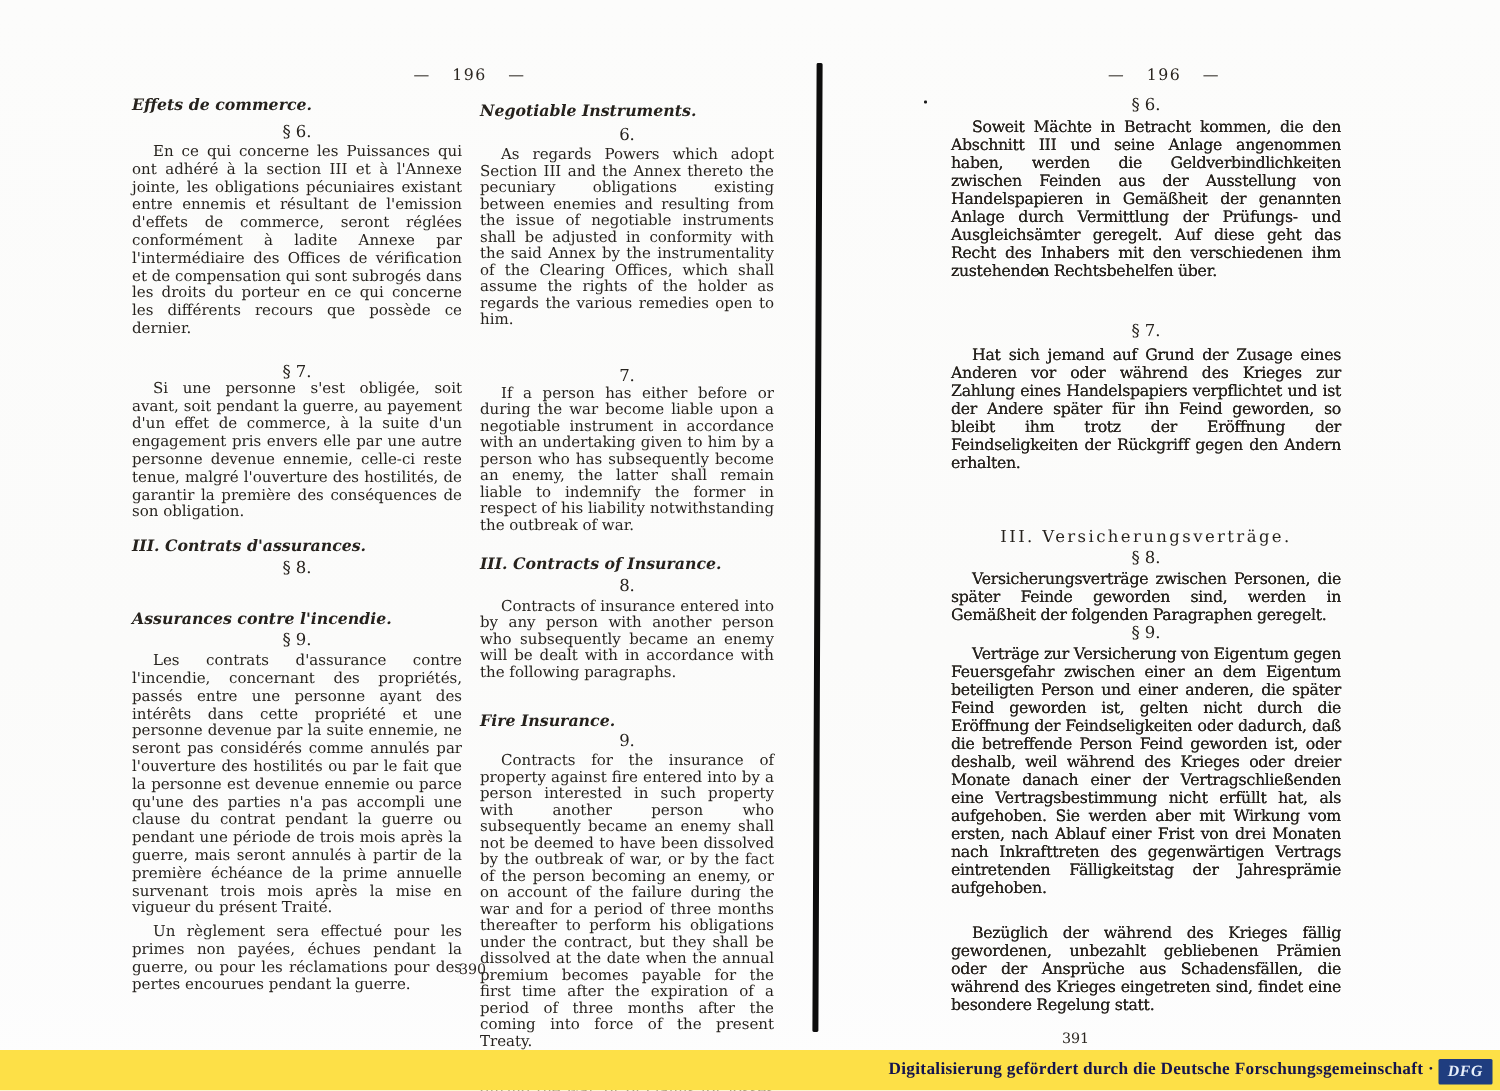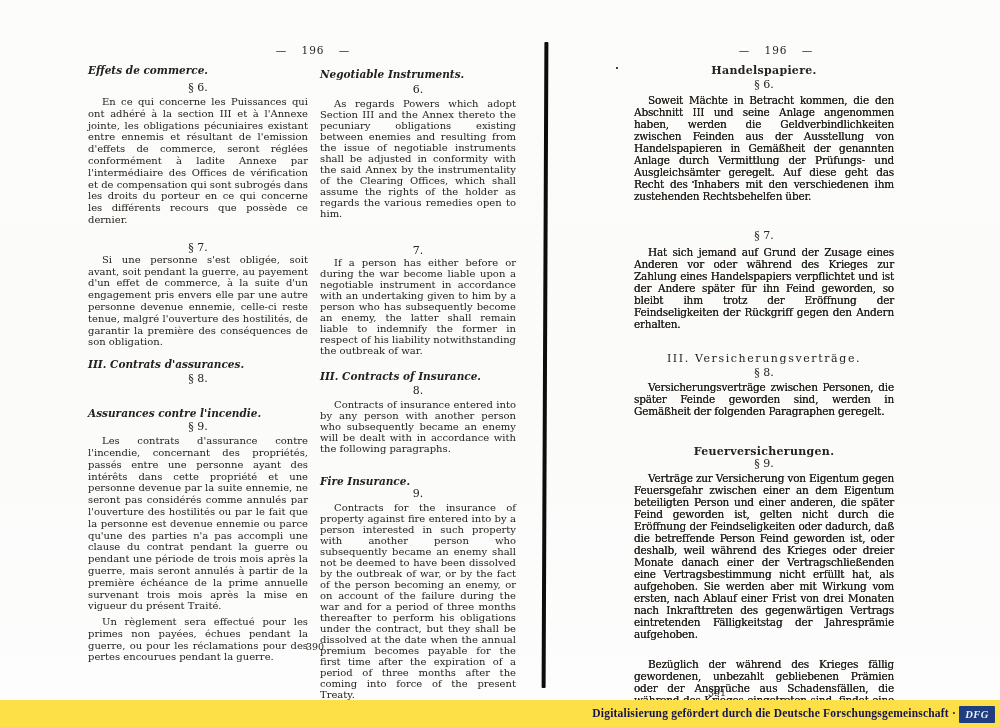--- a/index.html
+++ b/index.html
@@ -100,29 +100,27 @@
     <p class="ital-head" style="margin-top:14px;">III. Contracts of Insurance.</p>
     <p class="par-label" style="margin-top:2px;">8.</p>
     <p class="bpar" style="margin-top:2px;">Contracts of insurance entered into by any person with another person who subsequently became an enemy will be dealt with in accordance with the following paragraphs.</p>
     <p class="ital-head" style="margin-top:21px;">Fire Insurance.</p>
     <p class="par-label">9.</p>
     <p class="bpar" style="margin-top:2px;">Contracts for the insurance of property against fire entered into by a person interested in such property with another person who subsequently became an enemy shall not be deemed to have been dissolved by the outbreak of war, or by the fact of the person becoming an enemy, or on account of the failure during the war and for a period of three months thereafter to perform his obligations under the contract, but they shall be dissolved at the date when the annual premium becomes payable for the first time after the expiration of a period of three months after the coming into force of the present Treaty.</p>
     <p class="bpar">A settlement shall be effected of unpaid premiums which became due during the war, or of claims for losses which occurred during the war.</p>
   </div>
 
   <div class="col col-de">
-    <p class="de-bold-head" style="margin-top:2px;">Handelspapiere.</p>
     <p class="par-label" style="margin-top:2px;">§ 6.</p>
     <p class="bpar" style="margin-top:3px;">Soweit Mächte in Betracht kommen, die den Abschnitt III und seine Anlage angenommen haben, werden die Geldverbindlichkeiten zwischen Feinden aus der Ausstellung von Handelspapieren in Gemäßheit der genannten Anlage durch Vermittlung der Prüfungs- und Ausgleichsämter geregelt. Auf diese geht das Recht des Inhabers mit den verschiedenen ihm zustehenden Rechtsbehelfen über.</p>
     <p class="par-label" style="margin-top:28px;">§ 7.</p>
     <p class="bpar" style="margin-top:4px;">Hat sich jemand auf Grund der Zusage eines Anderen vor oder während des Krieges zur Zahlung eines Handelspapiers verpflichtet und ist der Andere später für ihn Feind geworden, so bleibt ihm trotz der Eröffnung der Feindseligkeiten der Rückgriff gegen den Andern erhalten.</p>
-    <p class="de-sperr-head" style="margin-top:22px;">III. Versicherungsverträge.</p>
+    <p class="de-sperr-head" style="margin-top:36px;">III. Versicherungsverträge.</p>
     <p class="par-label" style="margin-top:1px;">§ 8.</p>
     <p class="bpar" style="margin-top:2px;">Versicherungsverträge zwischen Personen, die später Feinde geworden sind, werden in Gemäßheit der folgenden Paragraphen geregelt.</p>
-    <p class="de-bold-head" style="margin-top:28px;">Feuerversicherungen.</p>
     <p class="par-label">§ 9.</p>
     <p class="bpar" style="margin-top:2px;">Verträge zur Versicherung von Eigentum gegen Feuersgefahr zwischen einer an dem Eigentum beteiligten Person und einer anderen, die später Feind geworden ist, gelten nicht durch die Eröffnung der Feindseligkeiten oder dadurch, daß die betreffende Person Feind geworden ist, oder deshalb, weil während des Krieges oder dreier Monate danach einer der Vertragschließenden eine Vertragsbestimmung nicht erfüllt hat, als aufgehoben. Sie werden aber mit Wirkung vom ersten, nach Ablauf einer Frist von drei Monaten nach Inkrafttreten des gegenwärtigen Vertrags eintretenden Fälligkeitstag der Jahresprämie aufgehoben.</p>
     <p class="bpar" style="margin-top:18px;">Bezüglich der während des Krieges fällig gewordenen, unbezahlt gebliebenen Prämien oder der Ansprüche aus Schadensfällen, die während des Krieges eingetreten sind, findet eine besondere Regelung statt.</p>
   </div>
 
   <div class="speck" style="left:692px;top:181px;width:2px;height:2px;"></div>
   <div class="speck" style="left:616px;top:67px;width:1.5px;height:1.5px;"></div>
 
 </div>
 

